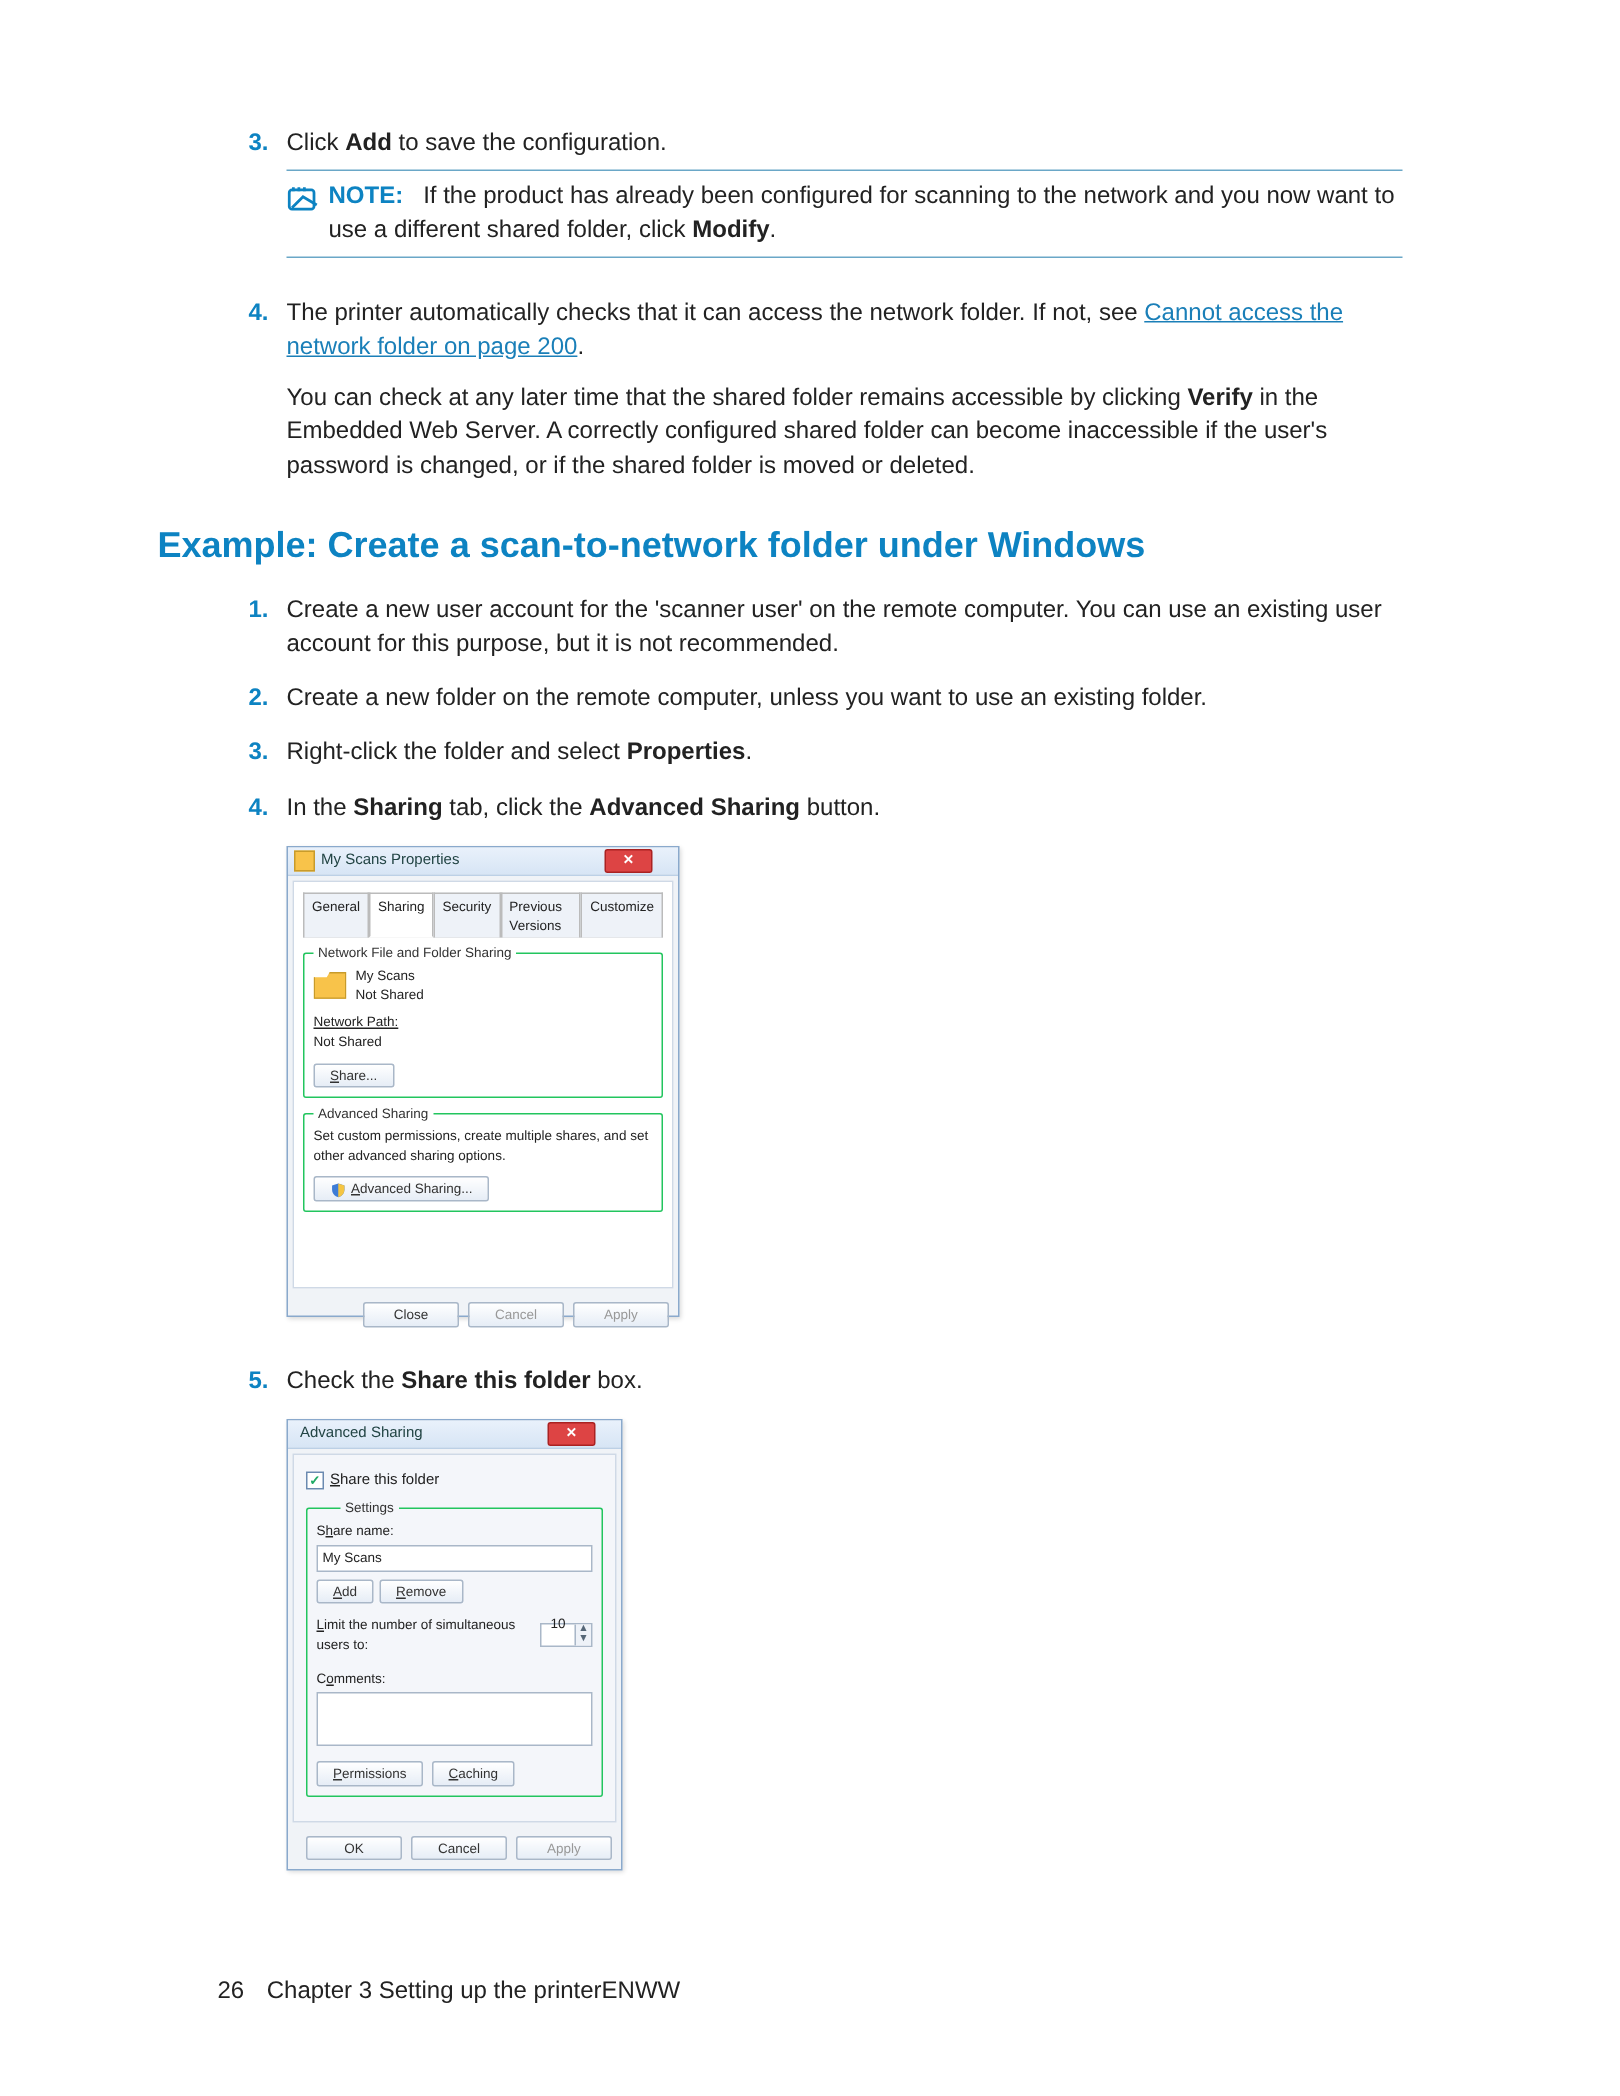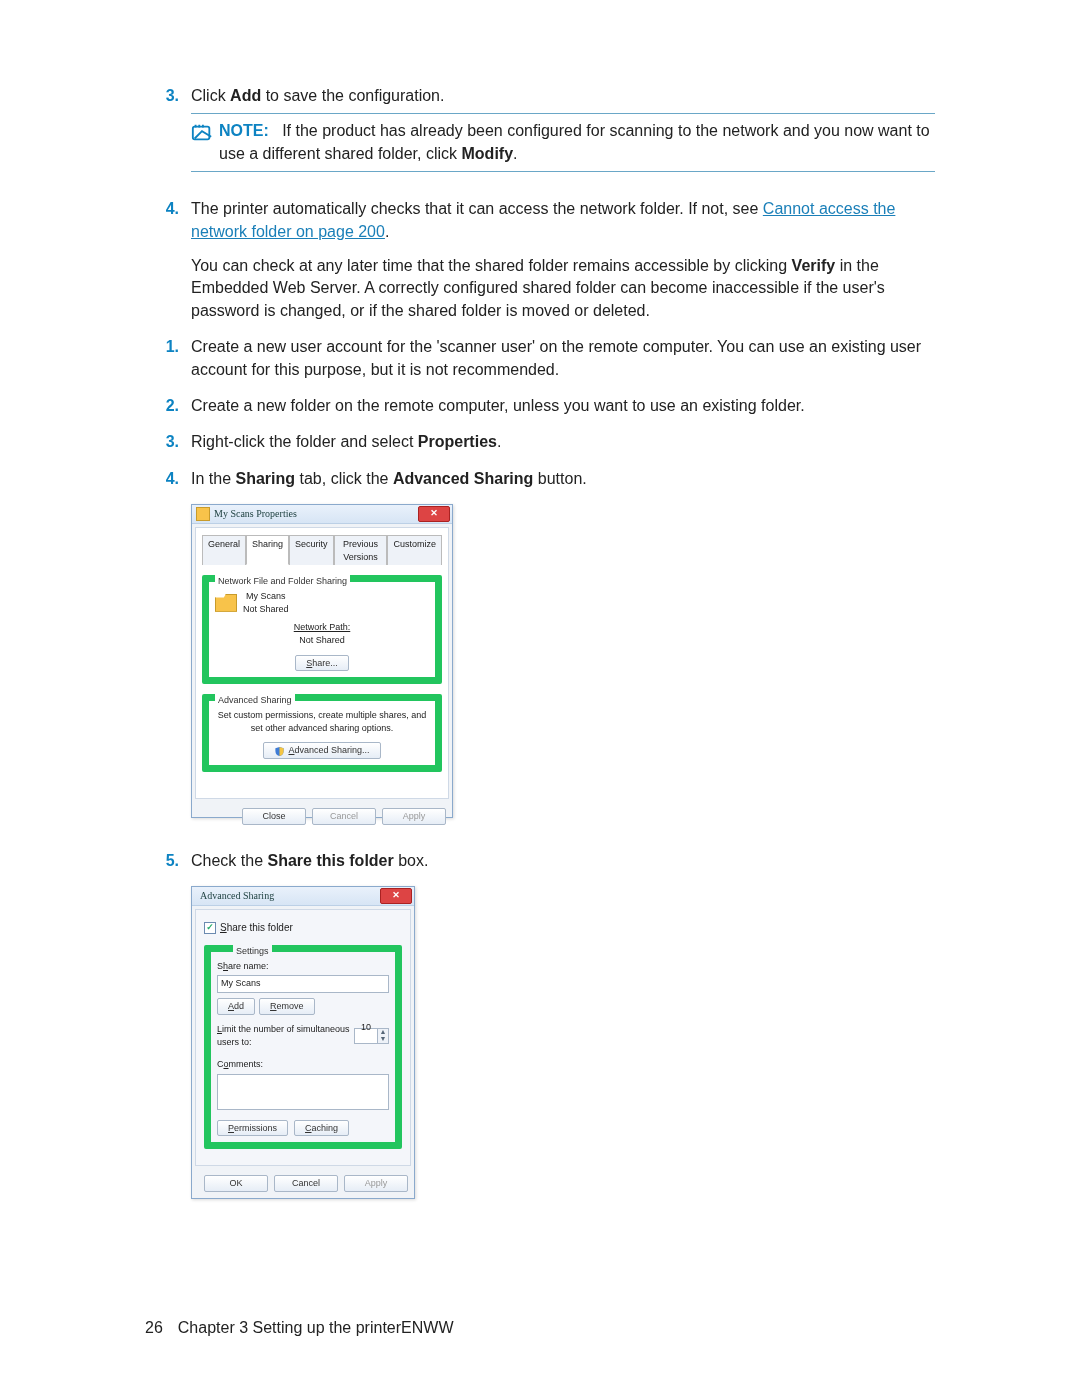--- a/index.html
+++ b/index.html
@@ -82,22 +82,21 @@
     background: #f0f3f7;
     border: 1px solid #8aa9cc;
     box-shadow: 1px 1px 3px rgba(0,0,0,.15);
   }
   .win-titlebar {
     display:flex;
     align-items:center;
     height: 18px;
     background: linear-gradient(#e9f1fb, #d7e5f5);
     border-bottom: 1px solid #bcd0e6;
-    padding: 0 0 0 4px;
-    font-family: Liberation Serif, serif;
+    padding: 0 15px 0 4px;
   }
   .win-title-icon {
     width:12px; height:12px;
     background: #f8c34a;
     border:1px solid #c89b2b;
     margin-right:4px;
   }
   .win-title-text { flex:1; color:#244; font-weight:400;}
   .win-close {
     width: 30px; height:14px;
@@ -134,21 +133,21 @@
     background:#eef2f8;
     position:relative;
     top:1px;
   }
   .tab.active {
     background:#fff;
     border-bottom:1px solid #fff;
     top:1px;
   }
   .group {
-    border:7px solid #22c55e;
+    border:1px solid #22c55e;
     border-radius:2px;
     margin:10px 0 8px 0;
     padding:8px 6px 6px 6px;
     position:relative;
   }
   .group-title {
     position:absolute; top:-7px; left:6px;
     background:#fff; padding:0 3px;
     font-size:9px; color:#333;
   }
@@ -244,20 +243,21 @@
   <div class="ol-item">
     <div class="ol-num">4.</div>
     <div class="ol-body">
       <span>The printer automatically checks that it can access the network folder. If not, see </span><a class="link">Cannot access the network folder on page 200</a><span>.</span>
       <div class="para-sub">
         <span>You can check at any later time that the shared folder remains accessible by clicking </span><b>Verify</b><span> in the Embedded Web Server. A correctly configured shared folder can become inaccessible if the user's password is changed, or if the shared folder is moved or deleted.</span>
       </div>
     </div>
   </div>
 
+  <div class="section-head">Example: Create a scan-to-network folder under Windows</div>
 
   <div class="ind-ol">
 
     <div class="ol-item">
       <div class="ol-num">1.</div>
       <div class="ol-body">Create a new user account for the 'scanner user' on the remote computer. You can use an existing user account for this purpose, but it is not recommended.</div>
     </div>
 
     <div class="ol-item">
       <div class="ol-num">2.</div>
@@ -276,21 +276,21 @@
       <div class="ol-body">
         <span>In the </span><b>Sharing</b><span> tab, click the </span><b>Advanced Sharing</b><span> button.</span>
 
         
         <div class="win-dialog" style="height:312px;">
           <div class="win-titlebar">
             <span class="win-title-icon"></span>
             <span class="win-title-text">My Scans Properties</span>
             <span class="win-close">✕</span>
           </div>
-          <div class="win-body" style="height:258px;text-align:center;">
+          <div class="win-body" style="height:258px;">
             <div class="tabs">
               <div class="tab">General</div>
               <div class="tab active">Sharing</div>
               <div class="tab">Security</div>
               <div class="tab">Previous Versions</div>
               <div class="tab">Customize</div>
             </div>
 
             <div class="group">
               <div class="group-title">Network File and Folder Sharing</div>

